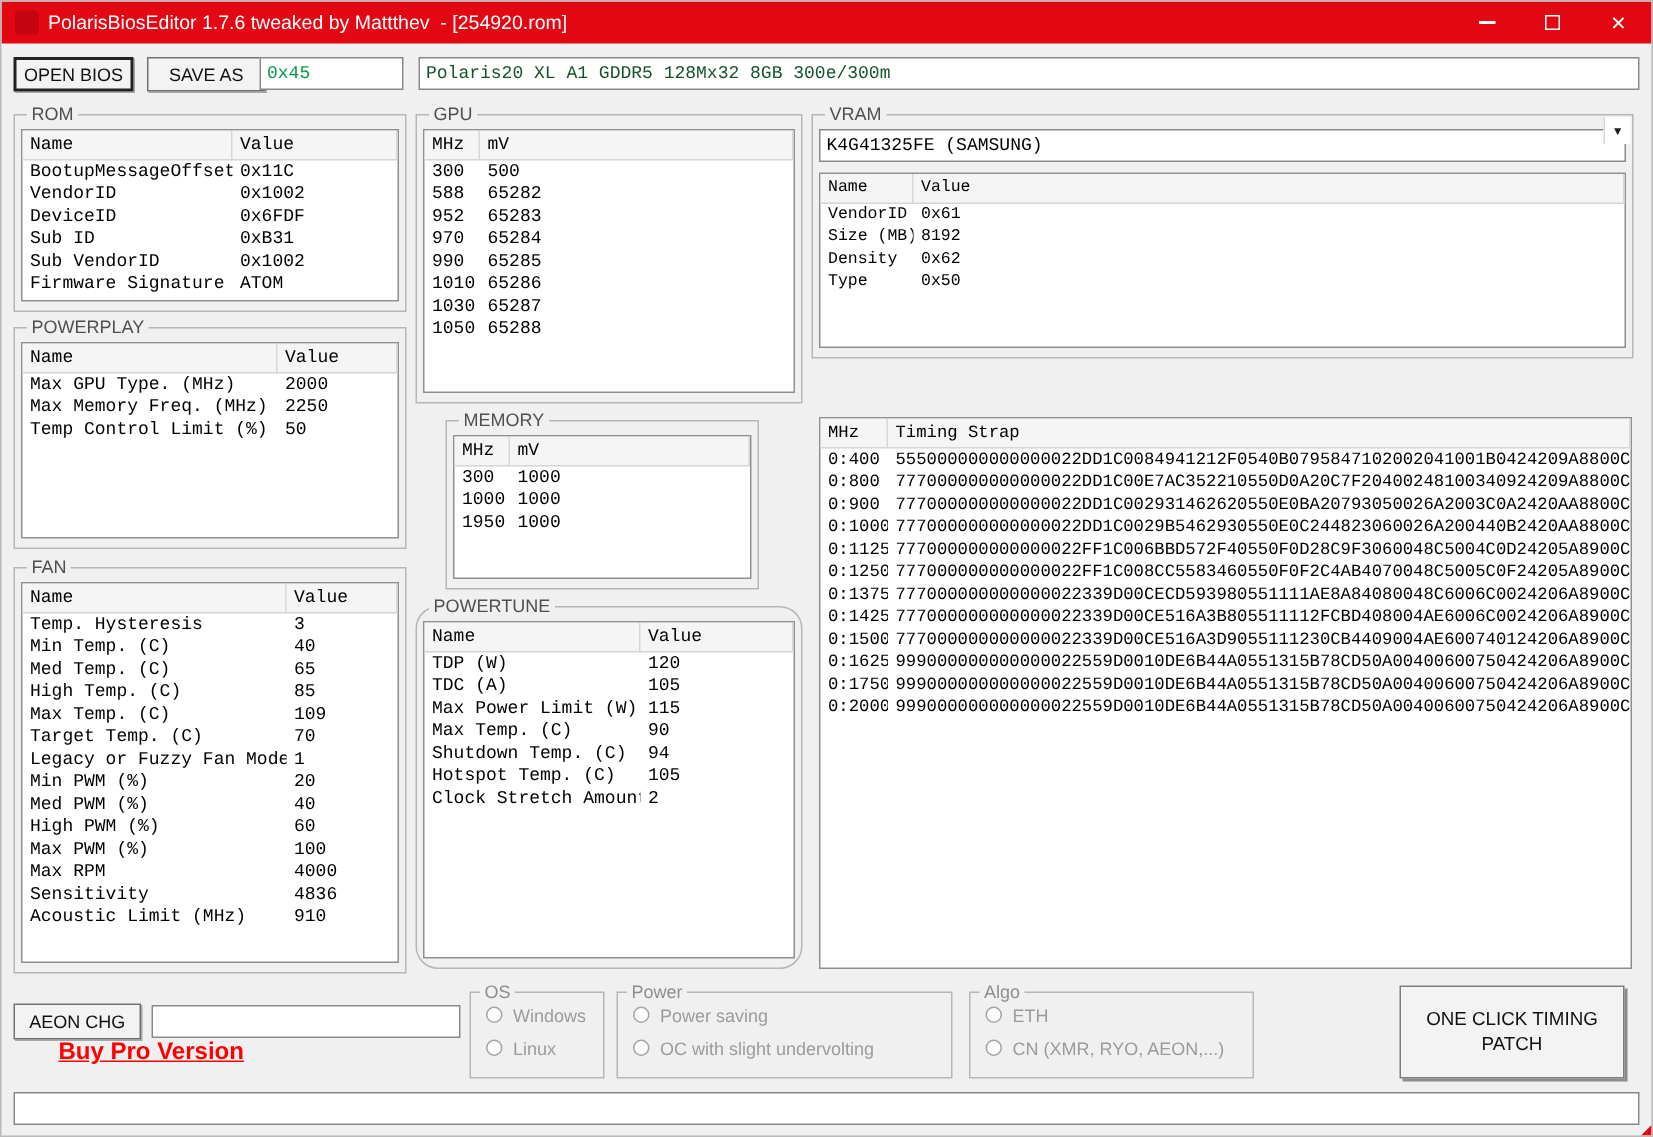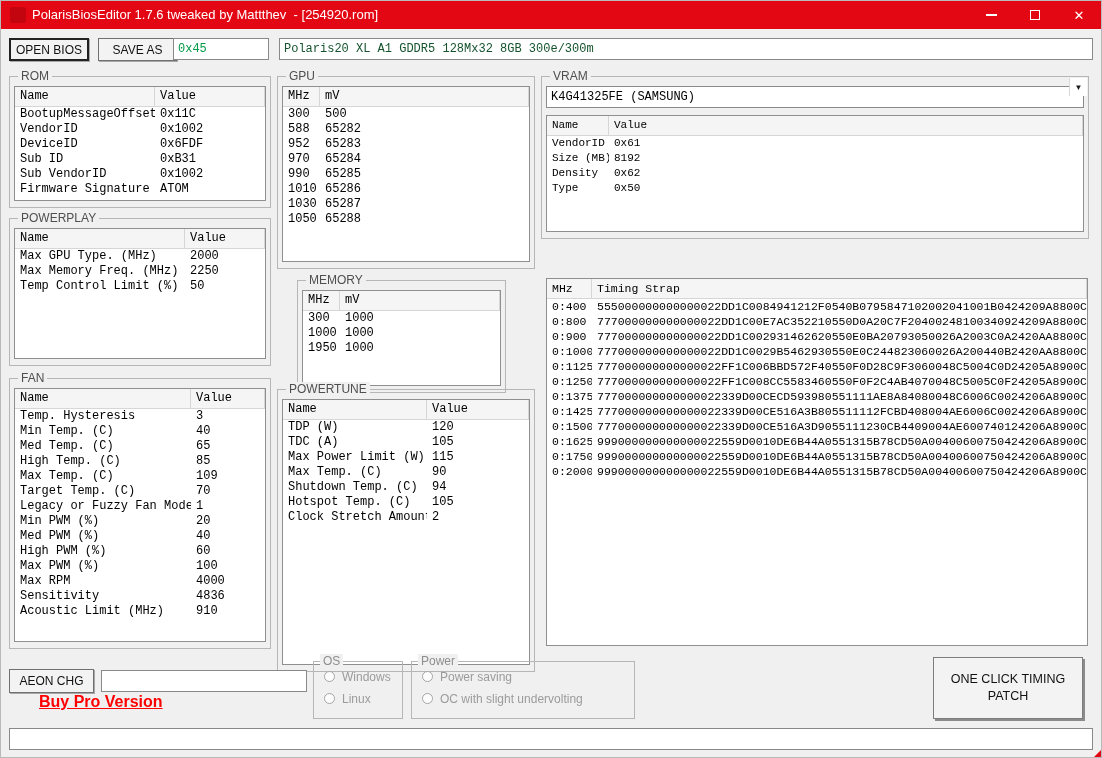--- a/index.html
+++ b/index.html
@@ -56,21 +56,21 @@
   #mem-table   { --c1:37px; }
   #pt-table    { --c1:144px; }
   #vram-table  { --c1:62px; font-size:11px; }
   #timing-table{ --c1:45px; font-size:11.5px; position:absolute; left:545px; top:277px; width:542px; height:368px; }
   
   #g-rom  { left:8px;  top:75px;  width:262px; height:132px; }
   #g-pp   { left:8px;  top:217px; width:262px; height:148px; }
   #g-fan  { left:8px;  top:377px; width:262px; height:271px; }
   #g-gpu  { left:276px; top:75px;  width:258px; height:193px; }
   #g-mem  { left:276px; top:279px; width:209px; height:113px;margin-left:20px; }
-  #g-pt   { left:276px; top:388px; width:258px; height:283px; }
+  #g-pt   { left:276px; top:403px; width:258px; height:242px;border-radius:15px; }
   #g-vram { left:540px; top:75px;  width:548px; height:163px; }
   
   #open-bios { left:8px;  top:37px; width:80px; height:23px; }
   #save-as   { left:97px; top:37px; width:79px; height:23px; }
   #offset-field { left:172px; top:37px; width:96px;  height:22px; color:#009b48; }
   #desc-field   { left:278px; top:37px; width:814px; height:22px; color:#14532d; }
   
   .combo {
     position:absolute; left:4px; right:4px; top:9px; height:22px; background:#fff;
     border:1px solid #8a8a8a; font-family:"Liberation Mono", monospace; font-size:12px;
@@ -493,18 +493,32 @@
           <span class="radio"></span>
           <span class="radio-label">Power saving</span>
         </div>
         <div class="radio-row">
           <span class="radio"></span>
           <span class="radio-label">OC with slight undervolting</span>
         </div>
       </div>
   </div>
 
+  <div class="group" id="algo-group">
+    <span class="caption dim">Algo</span>
+    <div>
+
+    <div class="radio-row">
+          <span class="radio"></span>
+          <span class="radio-label">ETH</span>
+        </div>
+        <div class="radio-row">
+          <span class="radio"></span>
+          <span class="radio-label">CN (XMR, RYO, AEON,...)</span>
+        </div>
+      </div>
+  </div>
 
   <div class="btn" id="one-click">ONE CLICK TIMING PATCH</div>
   <div class="input" id="status-field"></div>
   <div class="resize-grip"></div>
 
 </div>
 
 </body></html>

